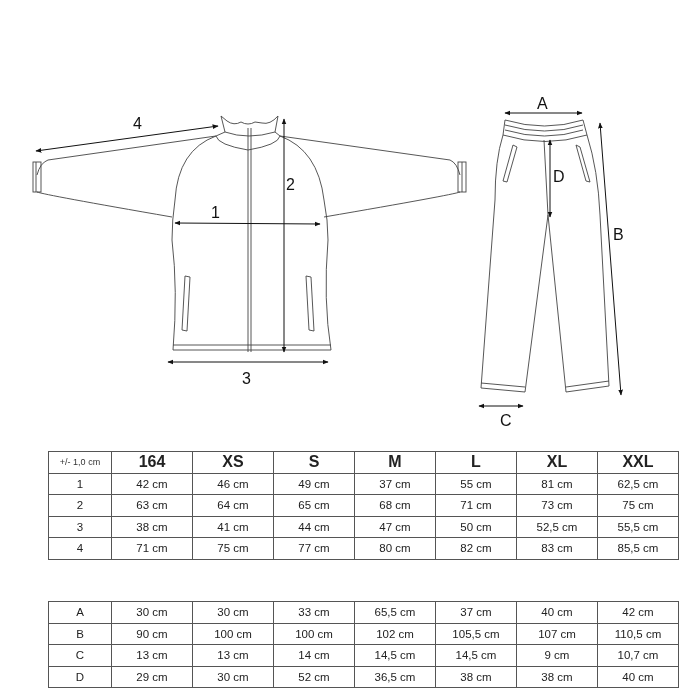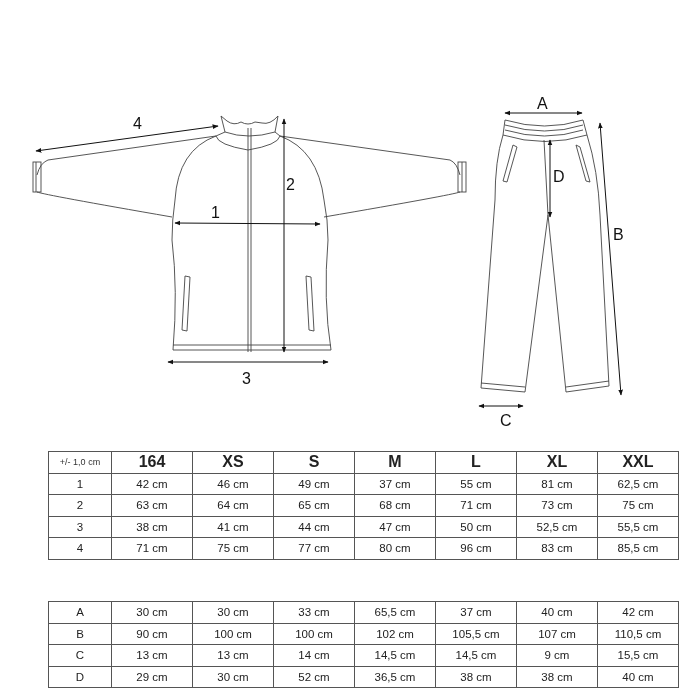--- a/index.html
+++ b/index.html
@@ -142,21 +142,21 @@
     <td>50 cm</td>
     <td>52,5 cm</td>
     <td>55,5 cm</td>
   </tr>
   <tr>
     <td>4</td>
     <td>71 cm</td>
     <td>75 cm</td>
     <td>77 cm</td>
     <td>80 cm</td>
-    <td>96 cm</td>
+    <td>82 cm</td>
     <td>83 cm</td>
     <td>85,5 cm</td>
   </tr>
 </tbody>
   </table>
 
 <table id="tbl-pants" class="tbl">
   <colgroup>
       <col style="width:63px">
       <col>
@@ -189,21 +189,21 @@
     <td>110,5 cm</td>
   </tr>
   <tr>
     <td>C</td>
     <td>13 cm</td>
     <td>13 cm</td>
     <td>14 cm</td>
     <td>14,5 cm</td>
     <td>14,5 cm</td>
     <td>9 cm</td>
-    <td>15,5 cm</td>
+    <td>10,7 cm</td>
   </tr>
   <tr>
     <td>D</td>
     <td>29 cm</td>
     <td>30 cm</td>
     <td>52 cm</td>
     <td>36,5 cm</td>
     <td>38 cm</td>
     <td>38 cm</td>
     <td>40 cm</td>

